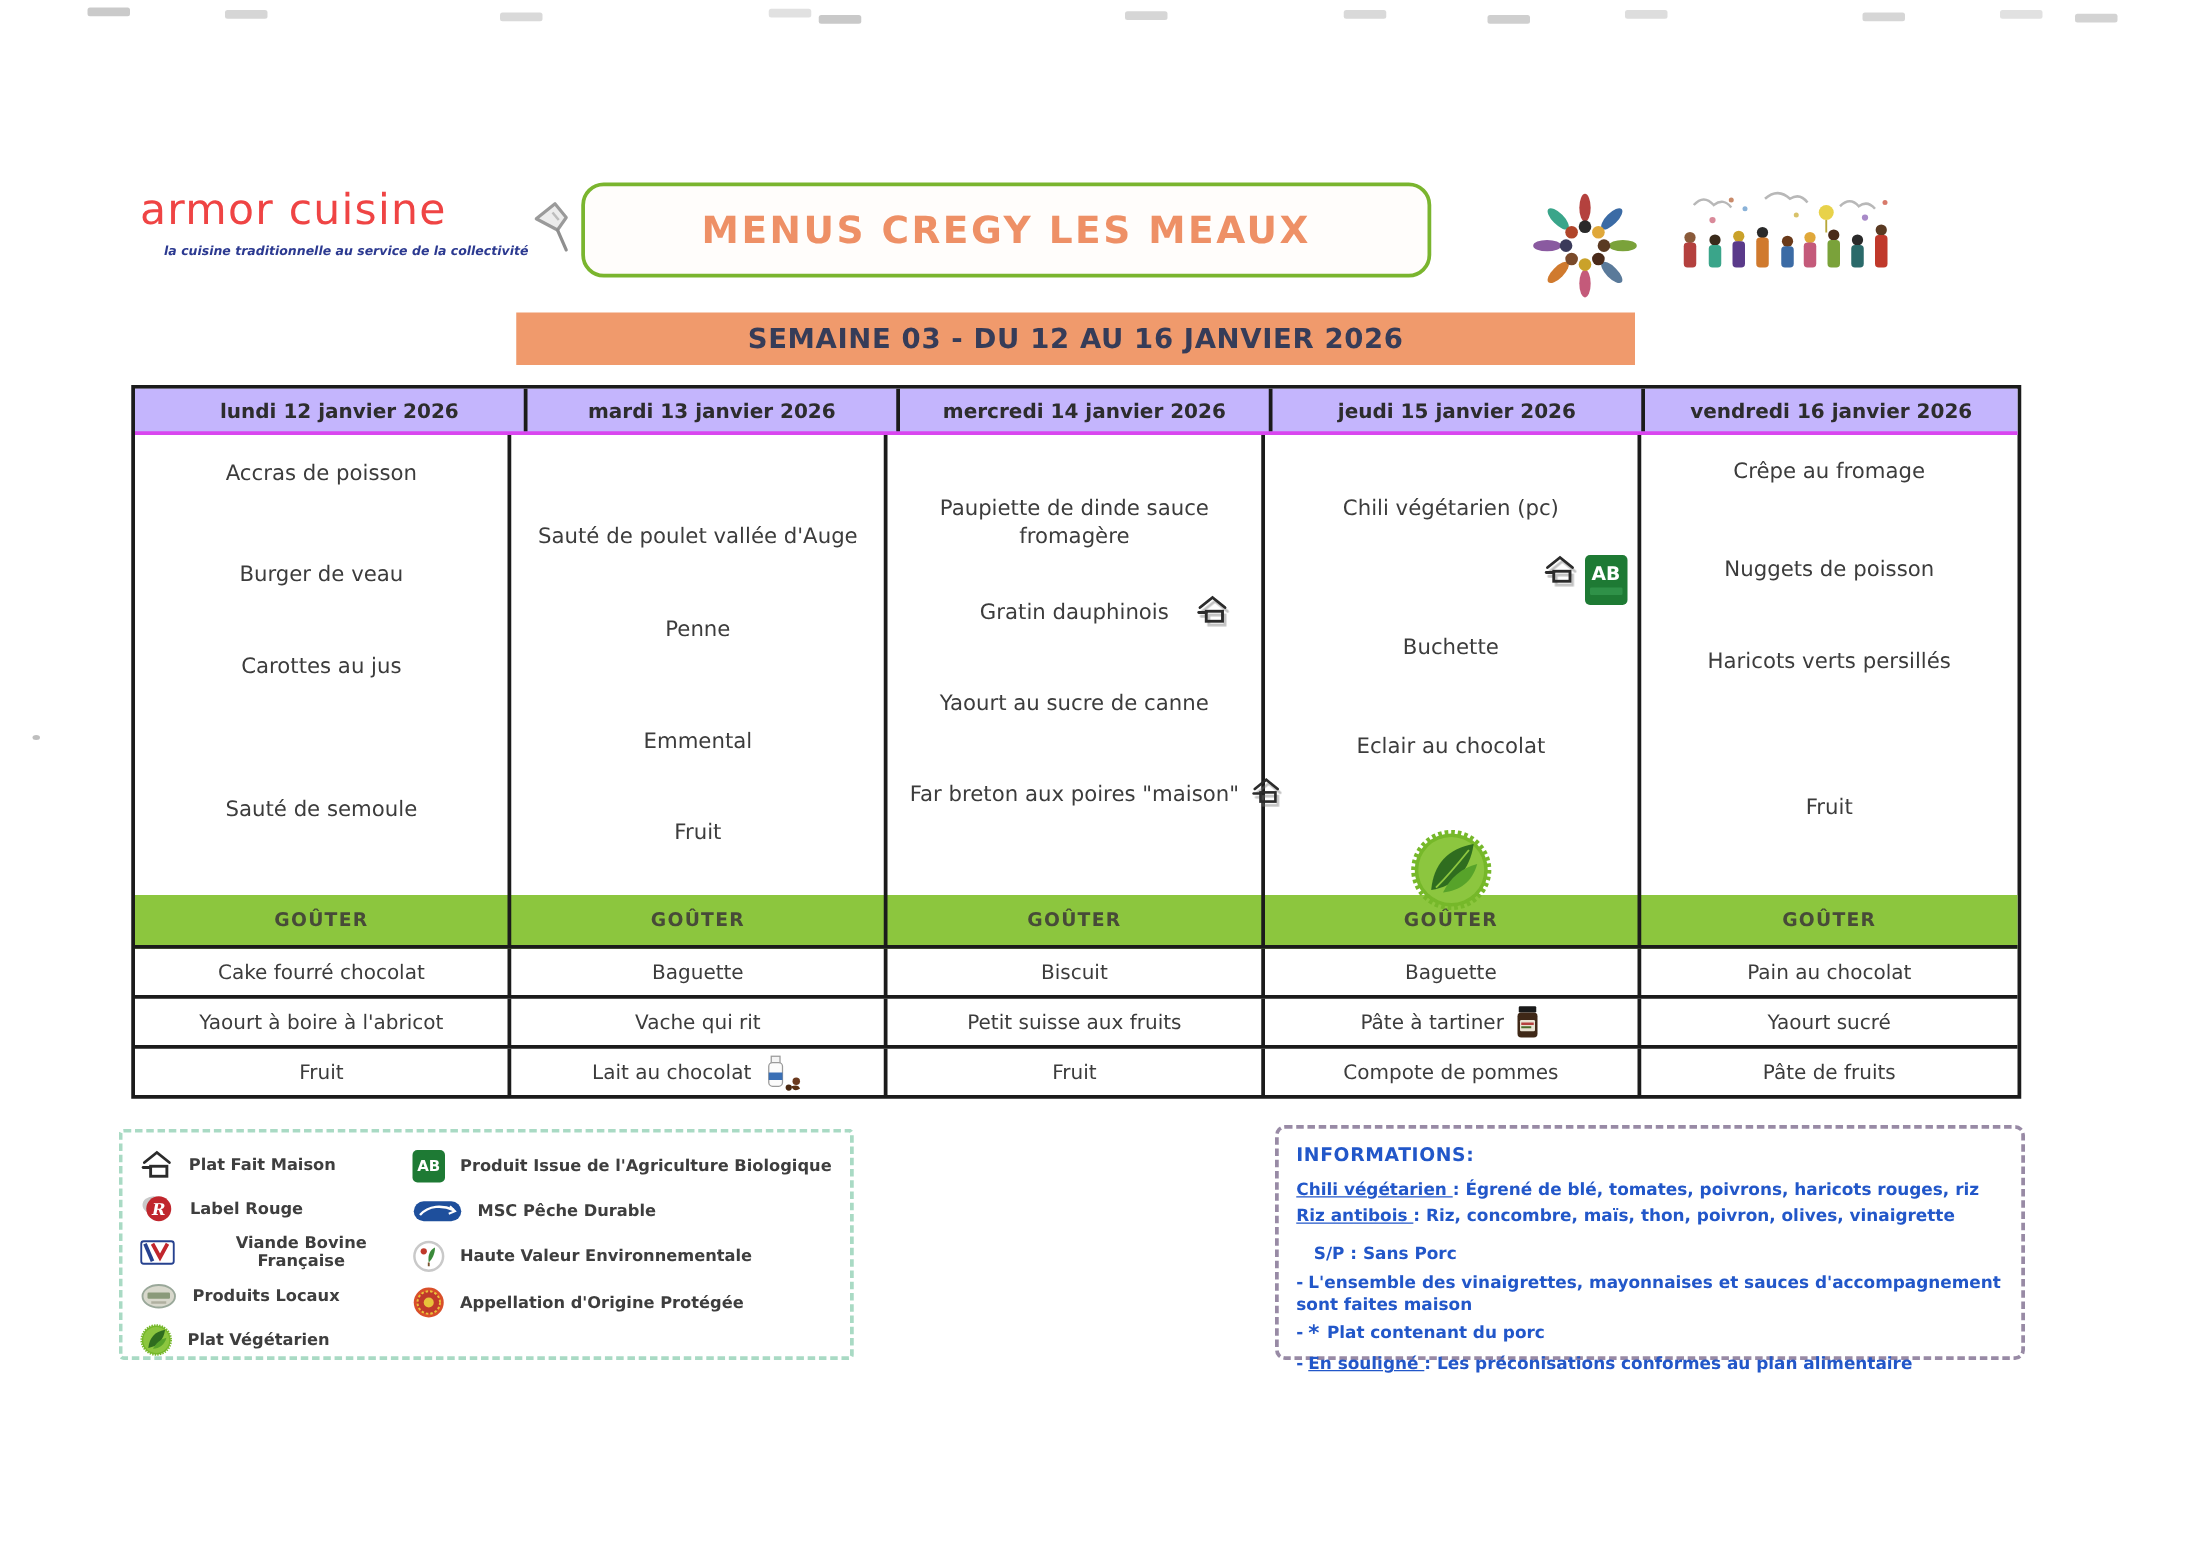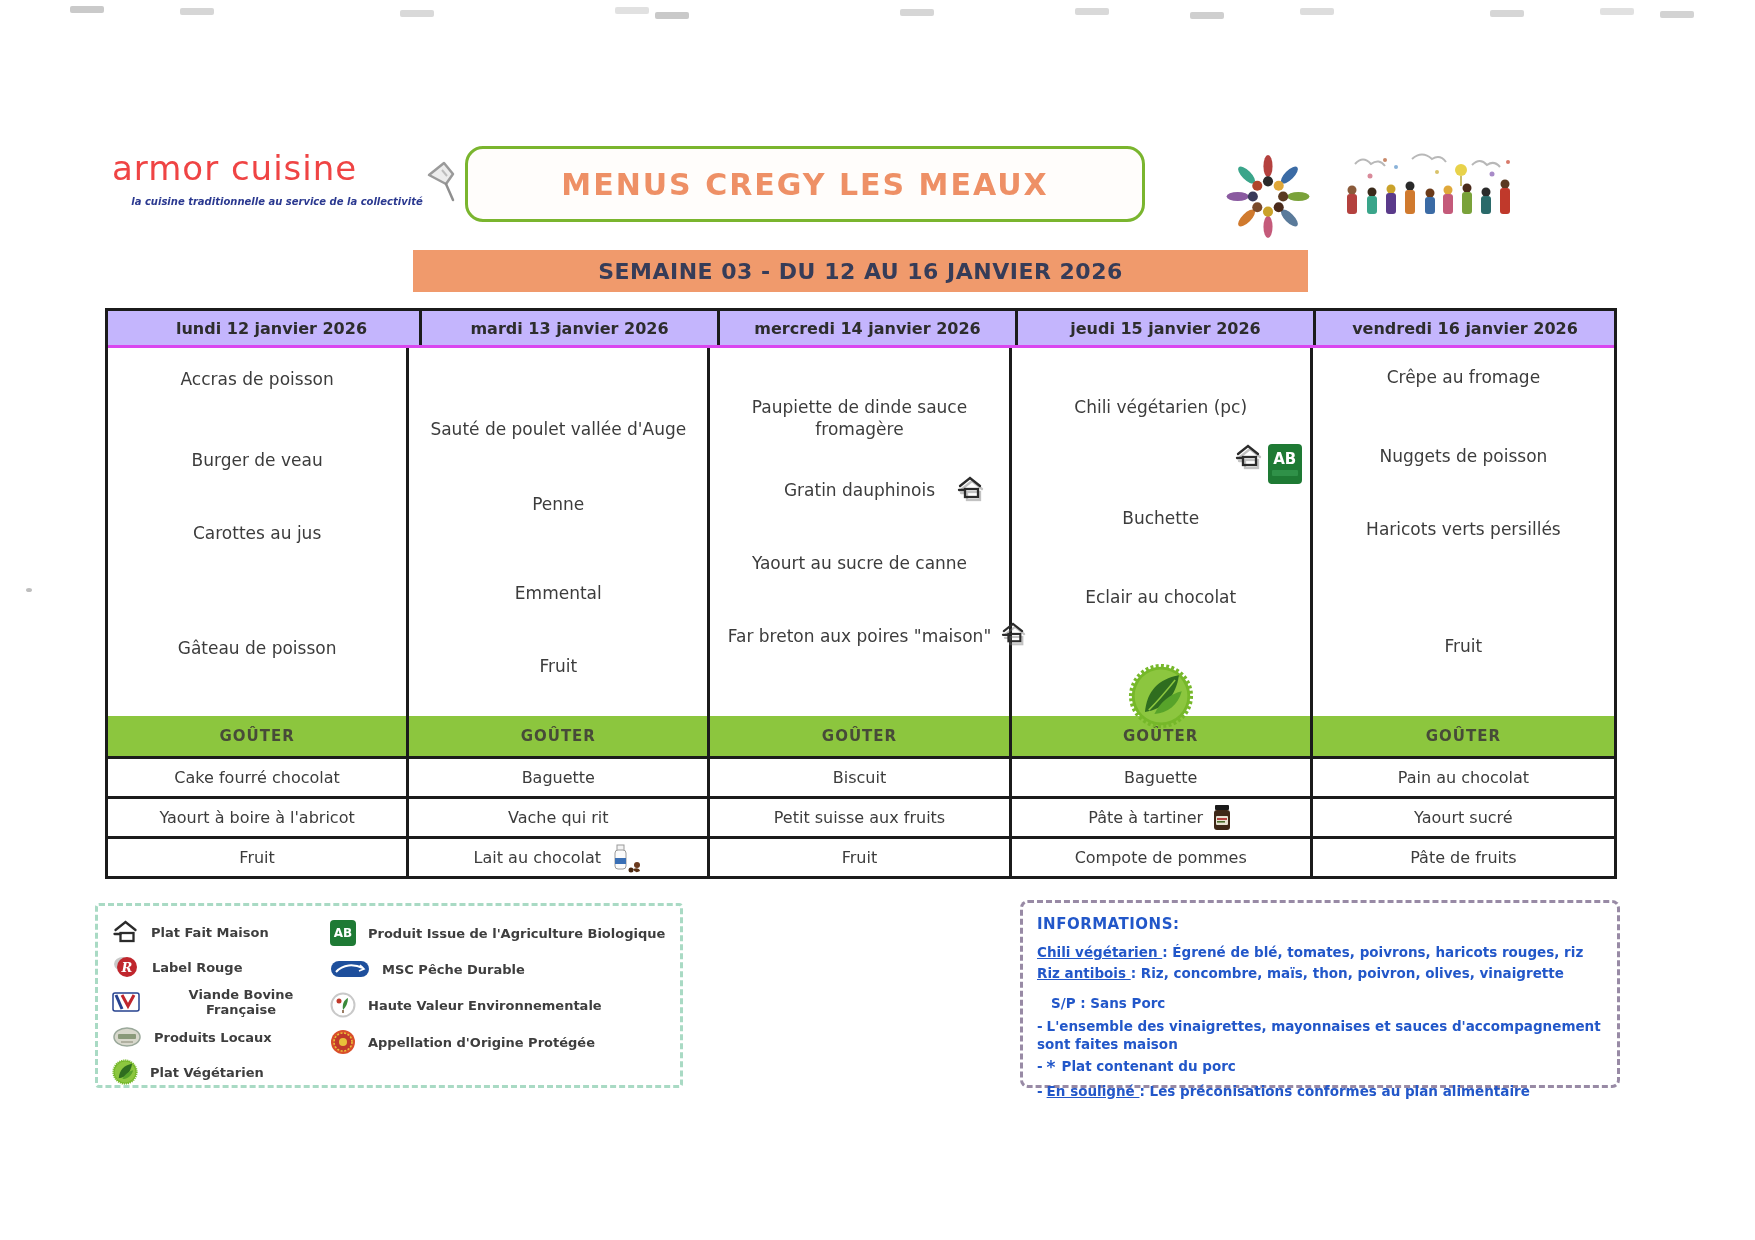--- a/index.html
+++ b/index.html
@@ -203,21 +203,21 @@
     <div class="day-header">jeudi 15 janvier 2026</div>
     <div class="day-header">vendredi 16 janvier 2026</div>
   </div>
 
   <div class="grid5 main-row">
 
     <div class="menu-cell d0">
       <div class="mi mi0">Accras de poisson</div>
       <div class="mi mi1">Burger de veau</div>
       <div class="mi mi2">Carottes au jus</div>
-      <div class="mi mi3">Gâteau de poisson</div>
+      <div class="mi mi3">Sauté de semoule</div>
     </div>
 
     <div class="menu-cell d1">
       <div class="mi mi0">Sauté de poulet vallée d'Auge</div>
       <div class="mi mi1">Penne</div>
       <div class="mi mi2">Emmental</div>
       <div class="mi mi3">Fruit</div>
     </div>
 
     <div class="menu-cell d2">

